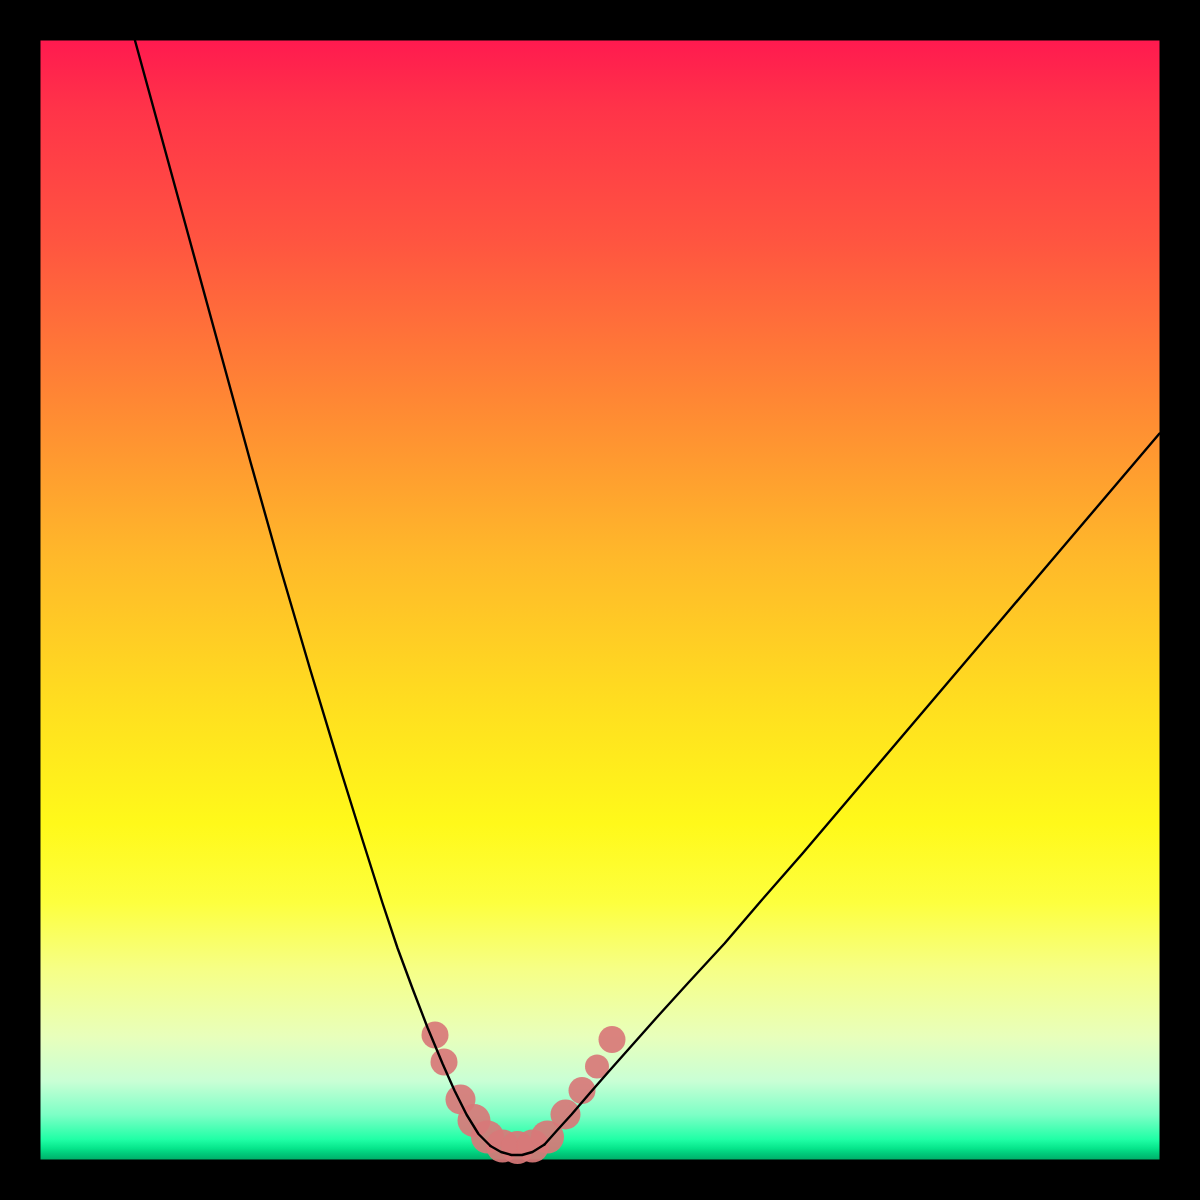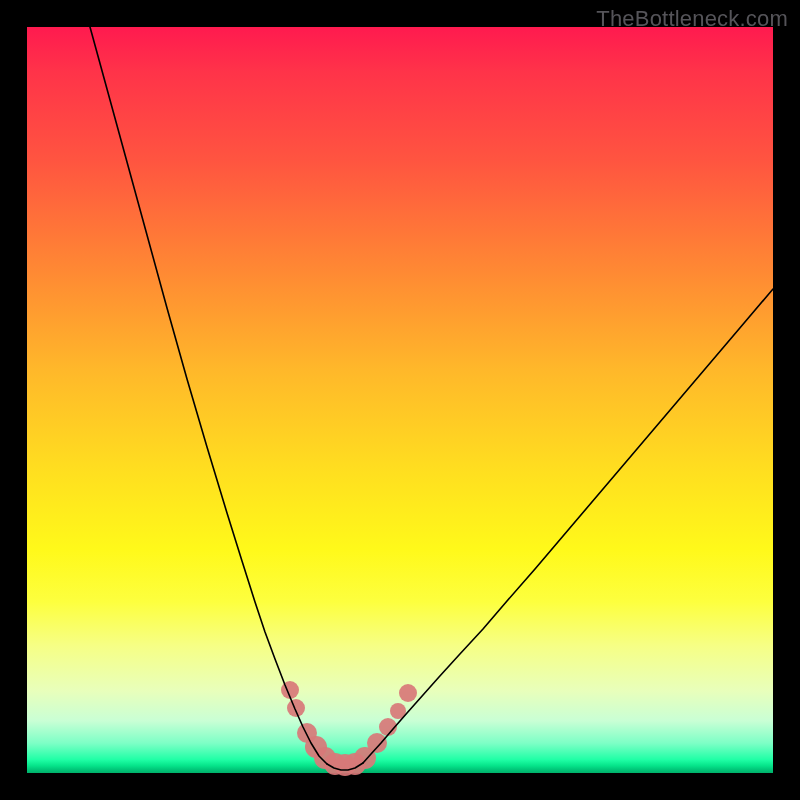--- a/index.html
+++ b/index.html
@@ -69,21 +69,20 @@
   }
   .dot {
     fill: #d87878;
     opacity: 0.92;
   }
 </style>
 </head>
 <body>
 
 <div class="frame">
-  <div class="watermark">TheBottleneck.com</div>
 
   <div class="plot">
     <svg class="curve" viewBox="0 0 746 746">
       <g id="dots-group">
           <circle cx="263" cy="663" r="9" class="dot"></circle>
           <circle cx="269" cy="681" r="9" class="dot"></circle>
           <circle cx="280" cy="706" r="10" class="dot"></circle>
           <circle cx="289" cy="720" r="11" class="dot"></circle>
           <circle cx="298" cy="731" r="11" class="dot"></circle>
           <circle cx="308" cy="737" r="11" class="dot"></circle>

